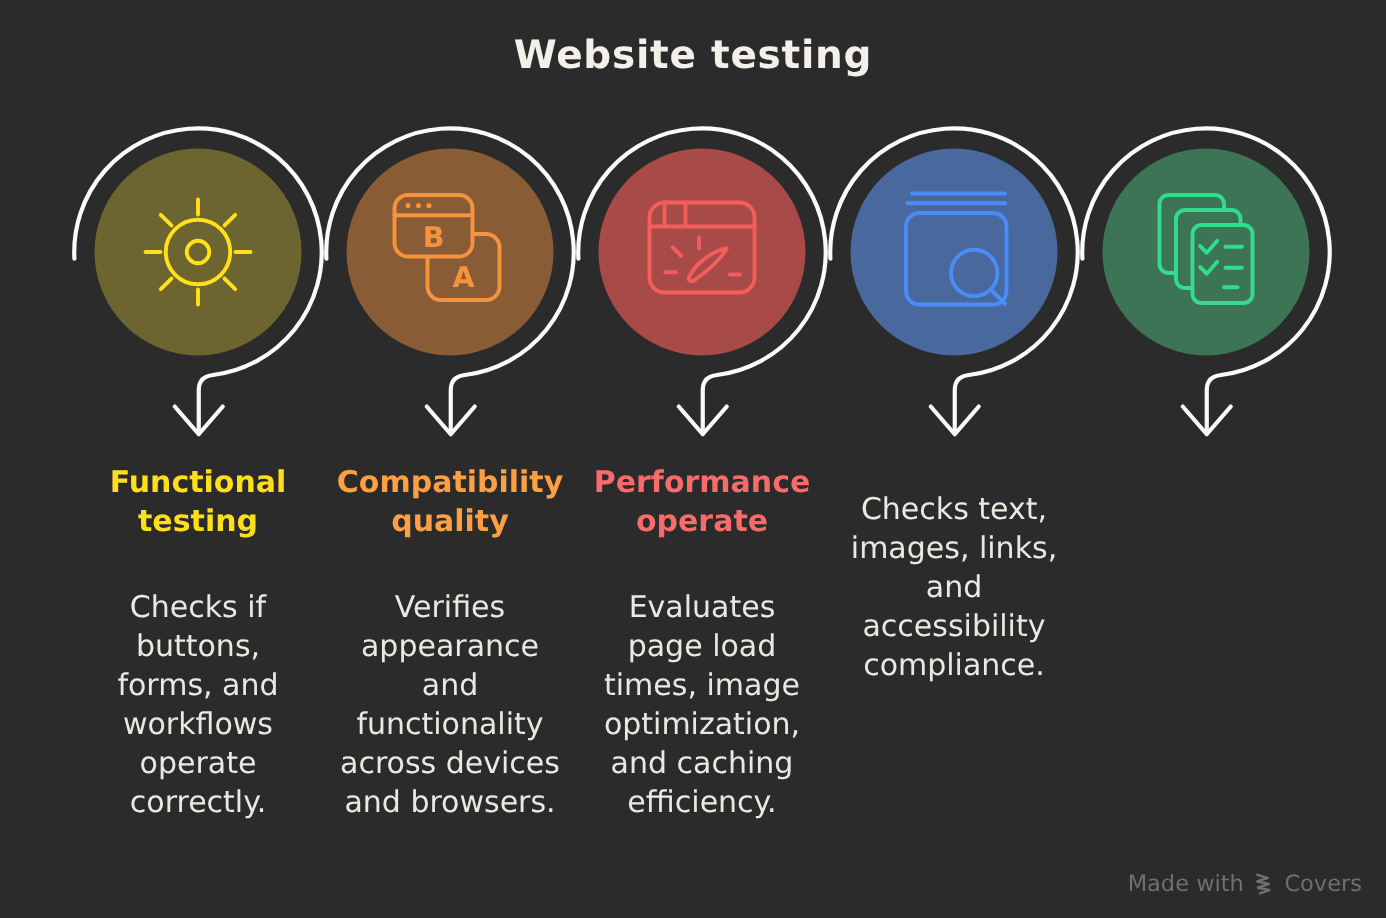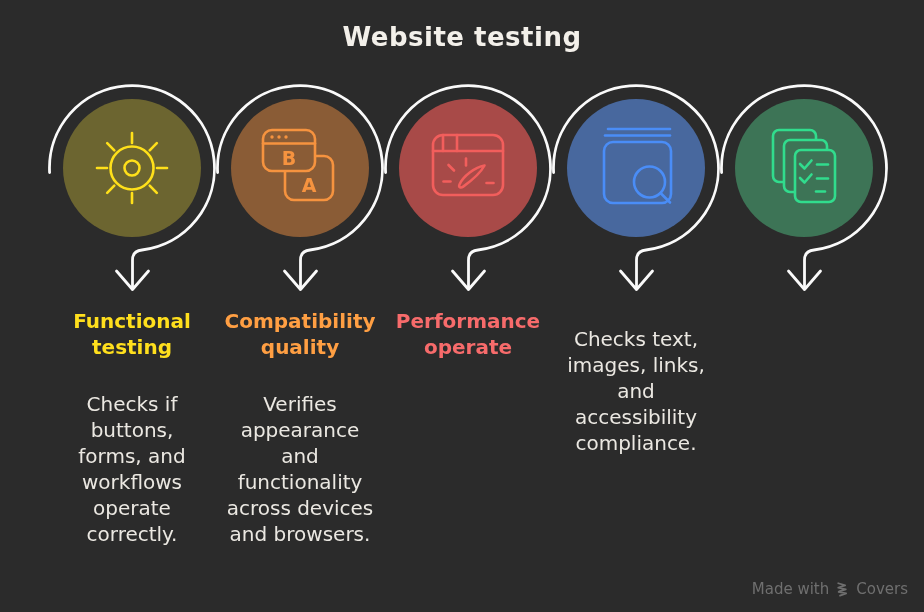--- a/index.html
+++ b/index.html
@@ -147,20 +147,26 @@
         <line x1="73" y1="63" x2="73" y2="79"></line>
         <path d="M 100.5 93.5 C 91 95 79 104.5 75.5 112.5 C 74.3 115.3 76.8 116.3 79.2 114.6 C 87 109 96.5 101 100.5 93.5 Z"></path>
         <line x1="82" y1="86.5" x2="82" y2="93.5"></line>
         <line x1="64.5" y1="93" x2="70" y2="98.5"></line>
         <line x1="59.5" y1="109.5" x2="66.5" y2="109.5"></line>
         <line x1="102.5" y1="111" x2="109.5" y2="111"></line>
       </g>
     </svg>
     <div class="heading">Performance
 operate</div>
+    <div class="desc">Evaluates
+page load
+times, image
+optimization,
+and caching
+efficiency.</div>
   </div>
 
   <div class="col" style="--head: #4c7ef2; --icon: #4a8df7; --disc: #48689e;">
     <svg class="node-svg" viewBox="0 0 168 224">
       <g>
         <path class="ring" d="M 1.6 100.5 A 82.5 82.5 0 1 1 94 178 Q 84.5 179 84.5 188 L 84.5 217"></path>
         <path class="ring" d="M 68.5 199 L 84.5 217.5 L 100.5 199"></path>
       </g>
       <circle cx="84" cy="96" r="69" fill="var(--disc)"></circle>
       <g>

